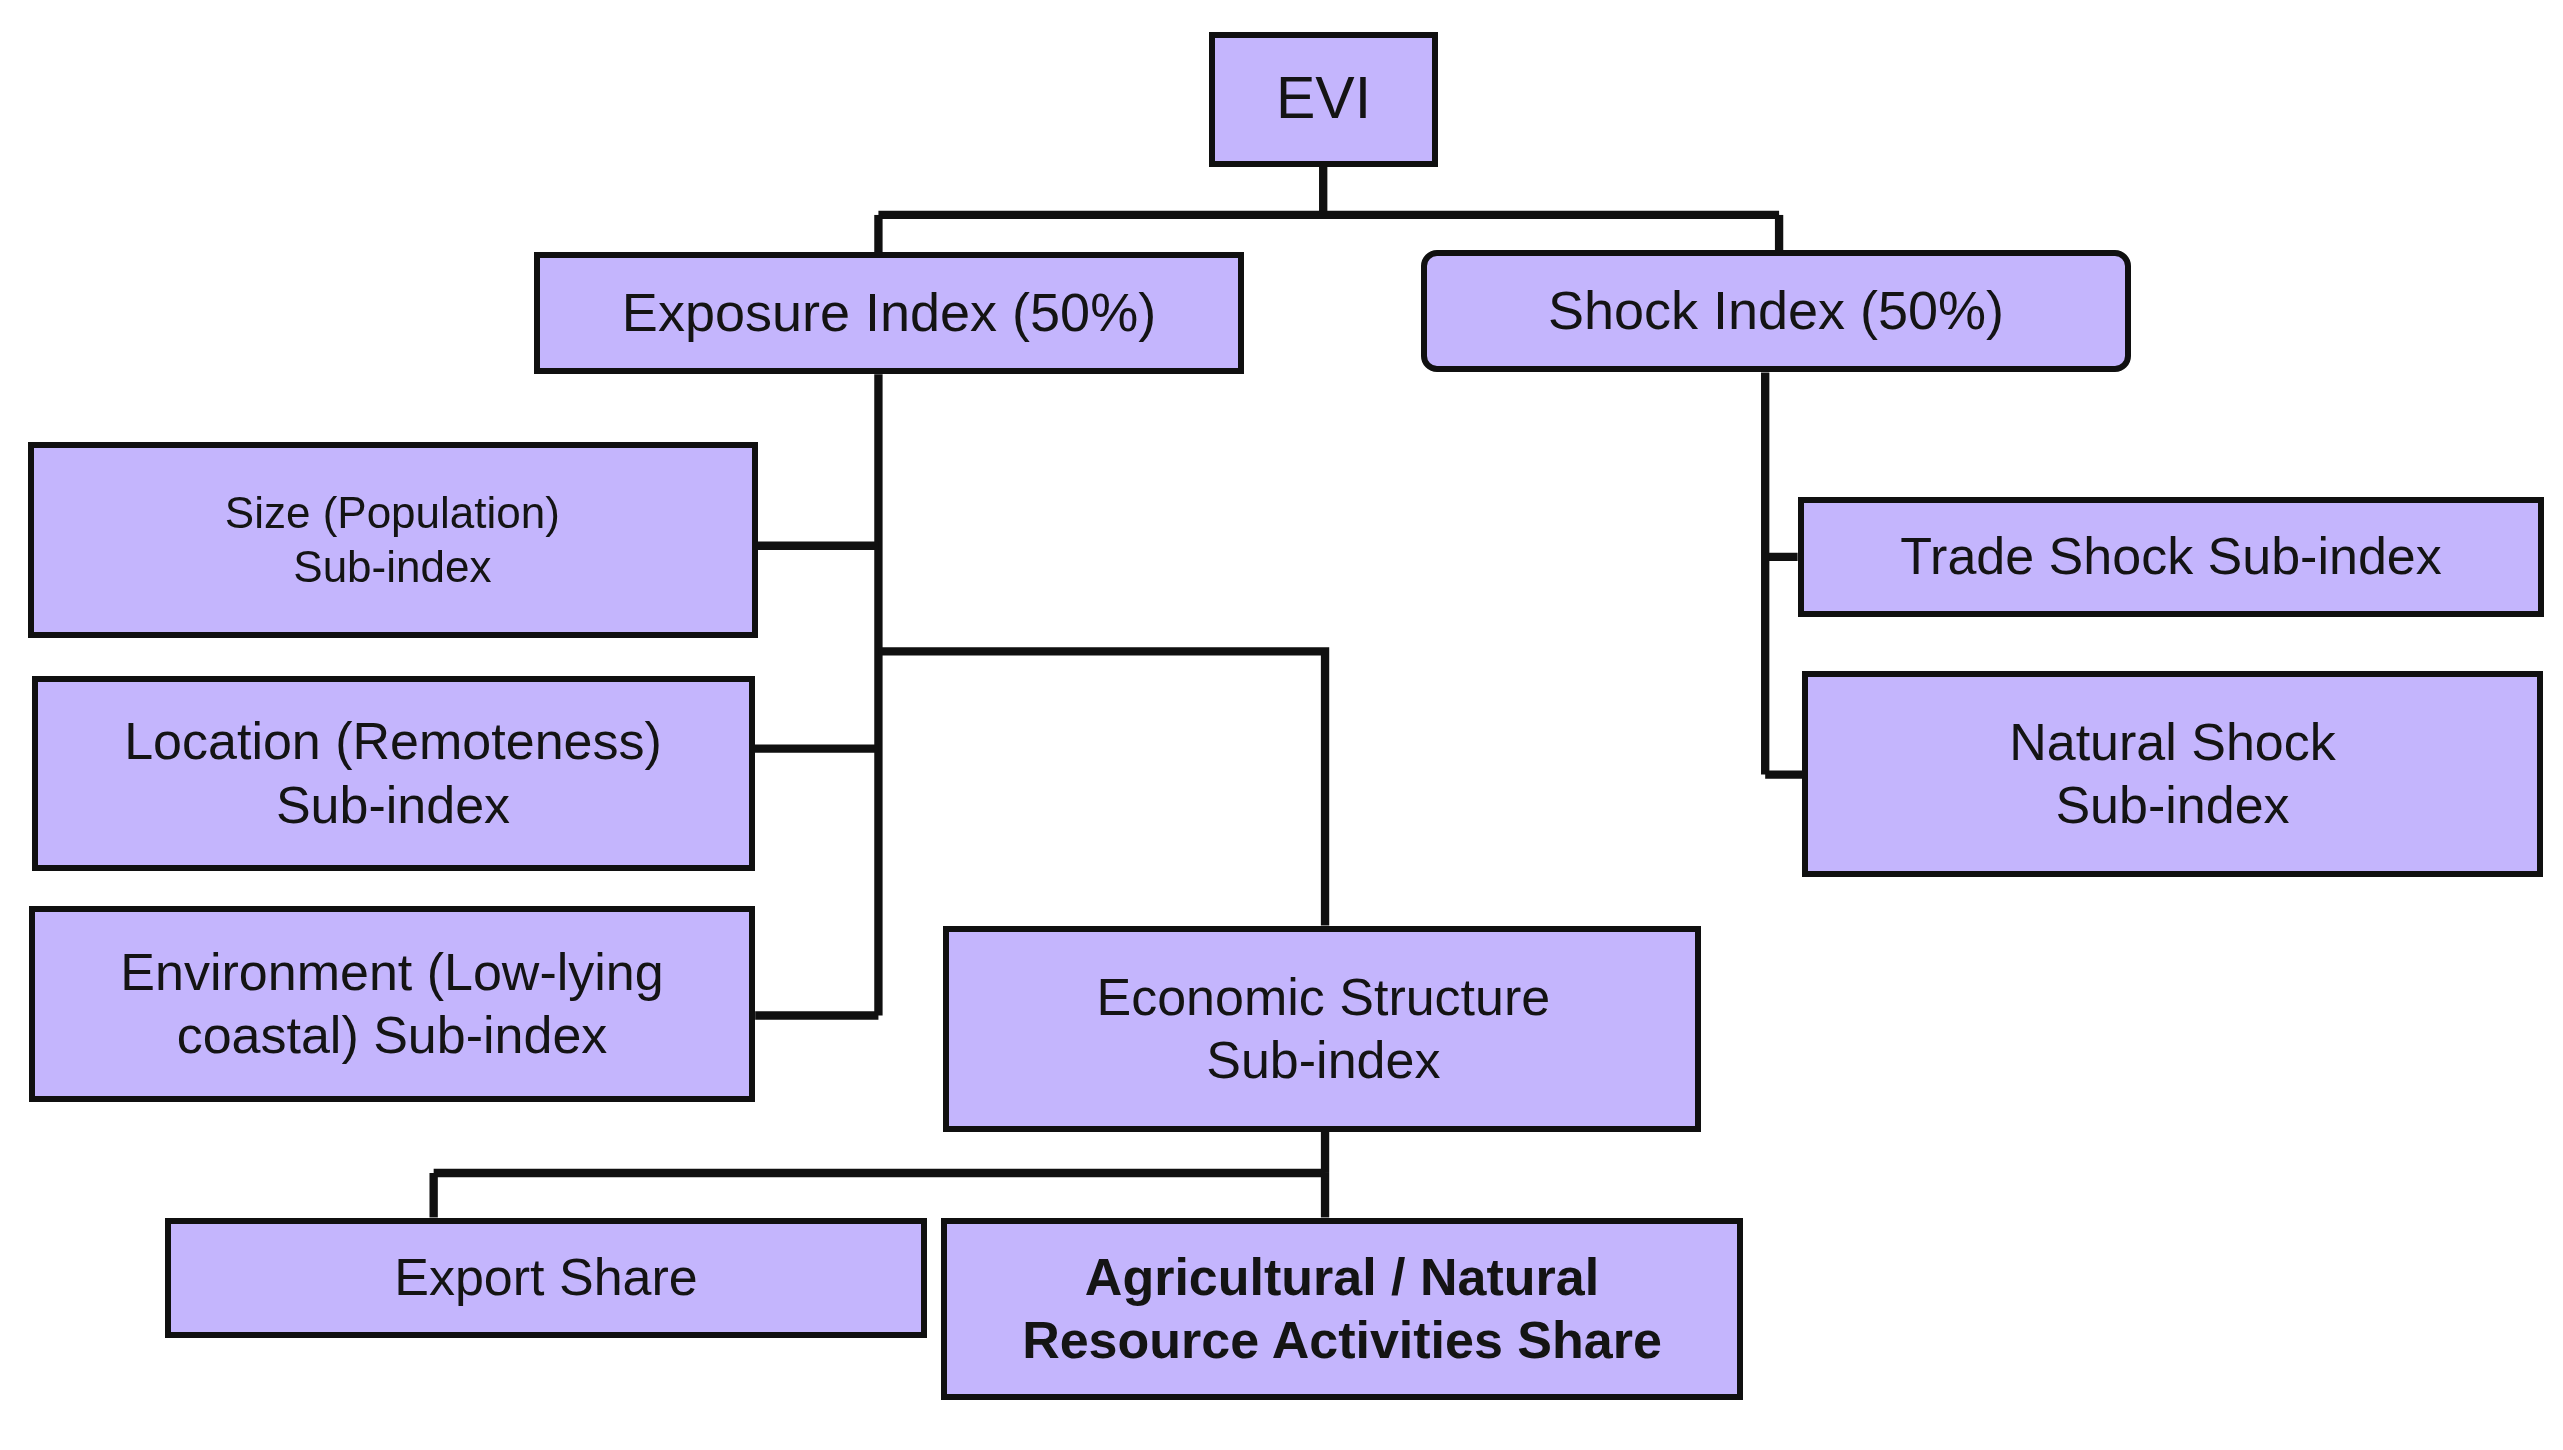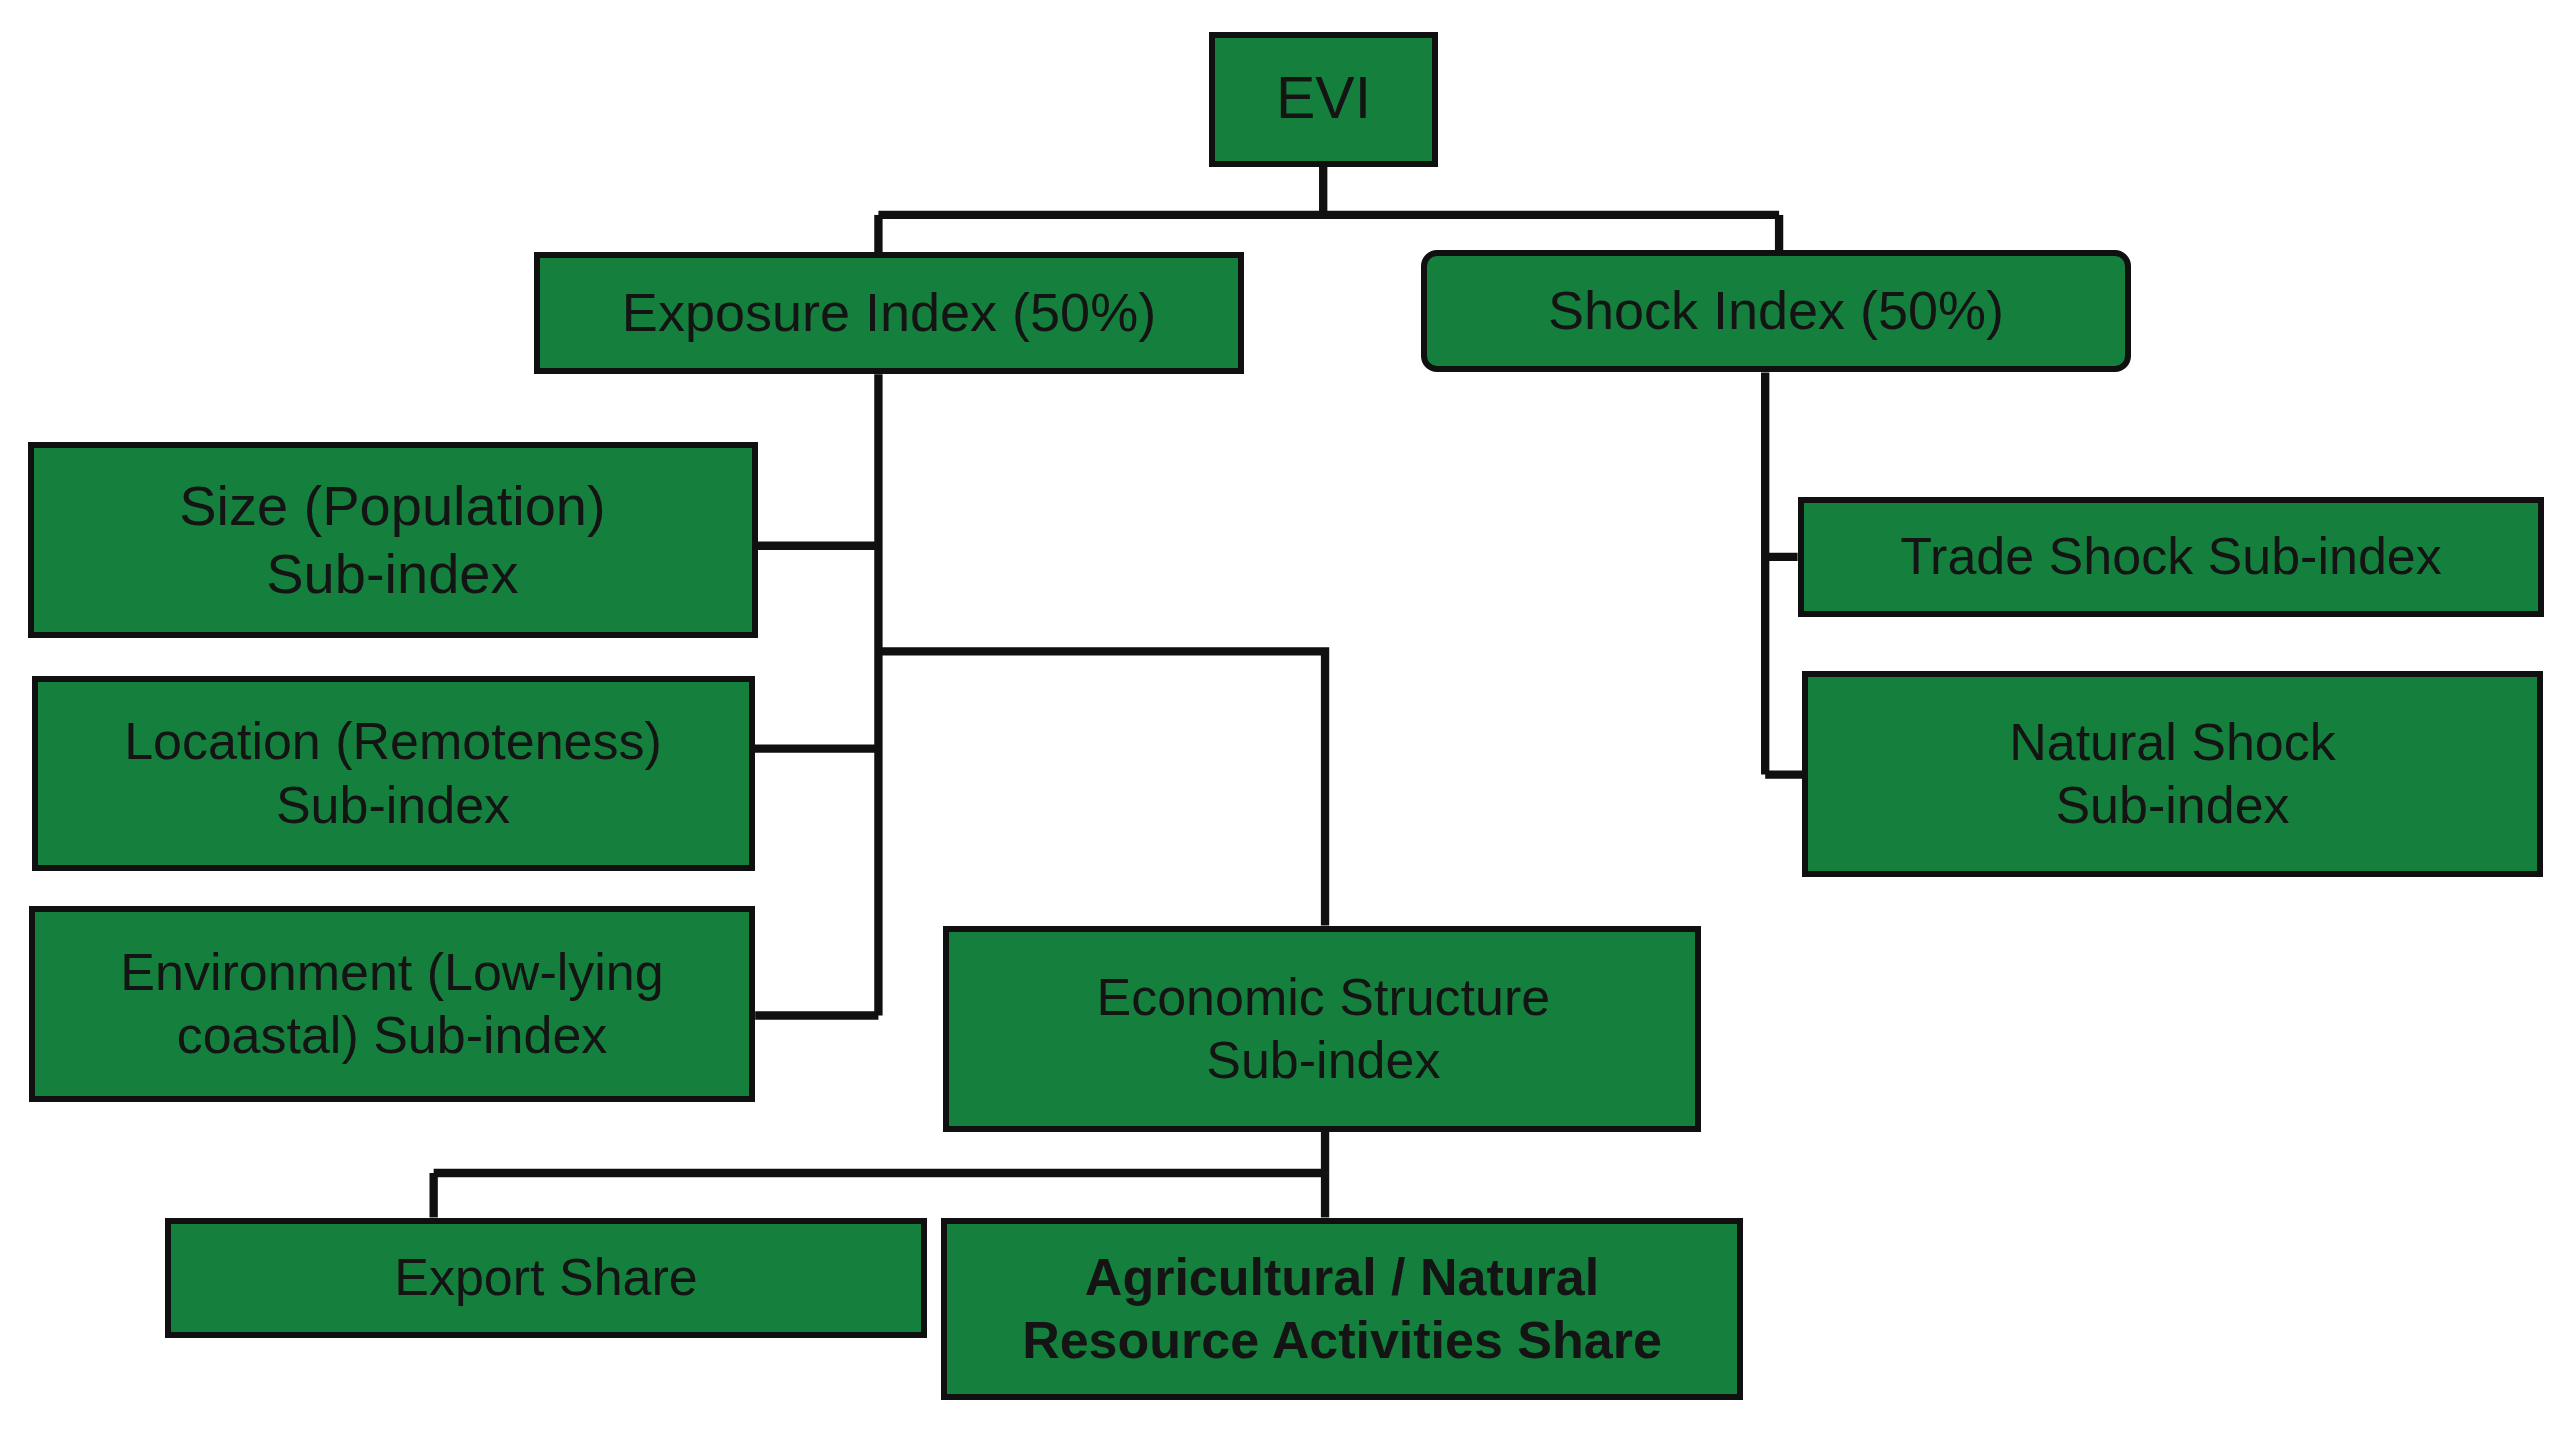--- a/index.html
+++ b/index.html
@@ -19,40 +19,40 @@
     position: absolute;
     left: 0;
     top: 0;
     width: 2563px;
     height: 1450px;
     pointer-events: none;
   }
   .node {
     position: absolute;
     box-sizing: border-box;
-    background: #15803d;
+    background: #c4b5fd;
     border: 6.5px solid #101010;
     display: flex;
     align-items: center;
     justify-content: center;
     text-align: center;
     color: #141414;
     line-height: 1.22;
     padding: 3.7px 9.3px;
     z-index: 5;
   }
   .node span {
     display: block;
     white-space: pre-line;
   }
   
   .n-evi        { left:1209px; top:31.5px;   width:229px;  height:135px; font-size:59px; }
   .n-exposure   { left:534px;  top:252px;  width:710px;  height:122px; font-size:54px; }
   .n-shock      { left:1421px; top:250px;  width:710px;  height:122px; font-size:54px;border-radius:16px; }
-  .n-size       { left:28px;   top:442px;  width:730px;  height:196px; font-size:56px;padding-left:8px; }
+  .n-size       { left:28px;   top:442px;  width:730px;  height:196px; font-size:44px;padding-left:8px; }
   .n-location   { left:31.5px;   top:676px;  width:723px;  height:195px; font-size:52px; }
   .n-environ    { left:29px;   top:906px;  width:726px;  height:196px; font-size:52px; }
   .n-trade      { left:1798px; top:497px;  width:746px;  height:120px; font-size:52px; }
   .n-natural    { left:1802px; top:671px;  width:741px;  height:206px; font-size:52px; }
   .n-economic   { left:943px; top:926px;  width:758px;  height:206px; font-size:52px;padding-left:12px; }
   .n-export     { left:165px;  top:1218px; width:762px;  height:120px; font-size:52px; }
   .n-agri       { left:941px; top:1218px; width:802px;  height:182px; font-size:52px;font-weight:bold; }
 </style>
 </head>
 <body>

